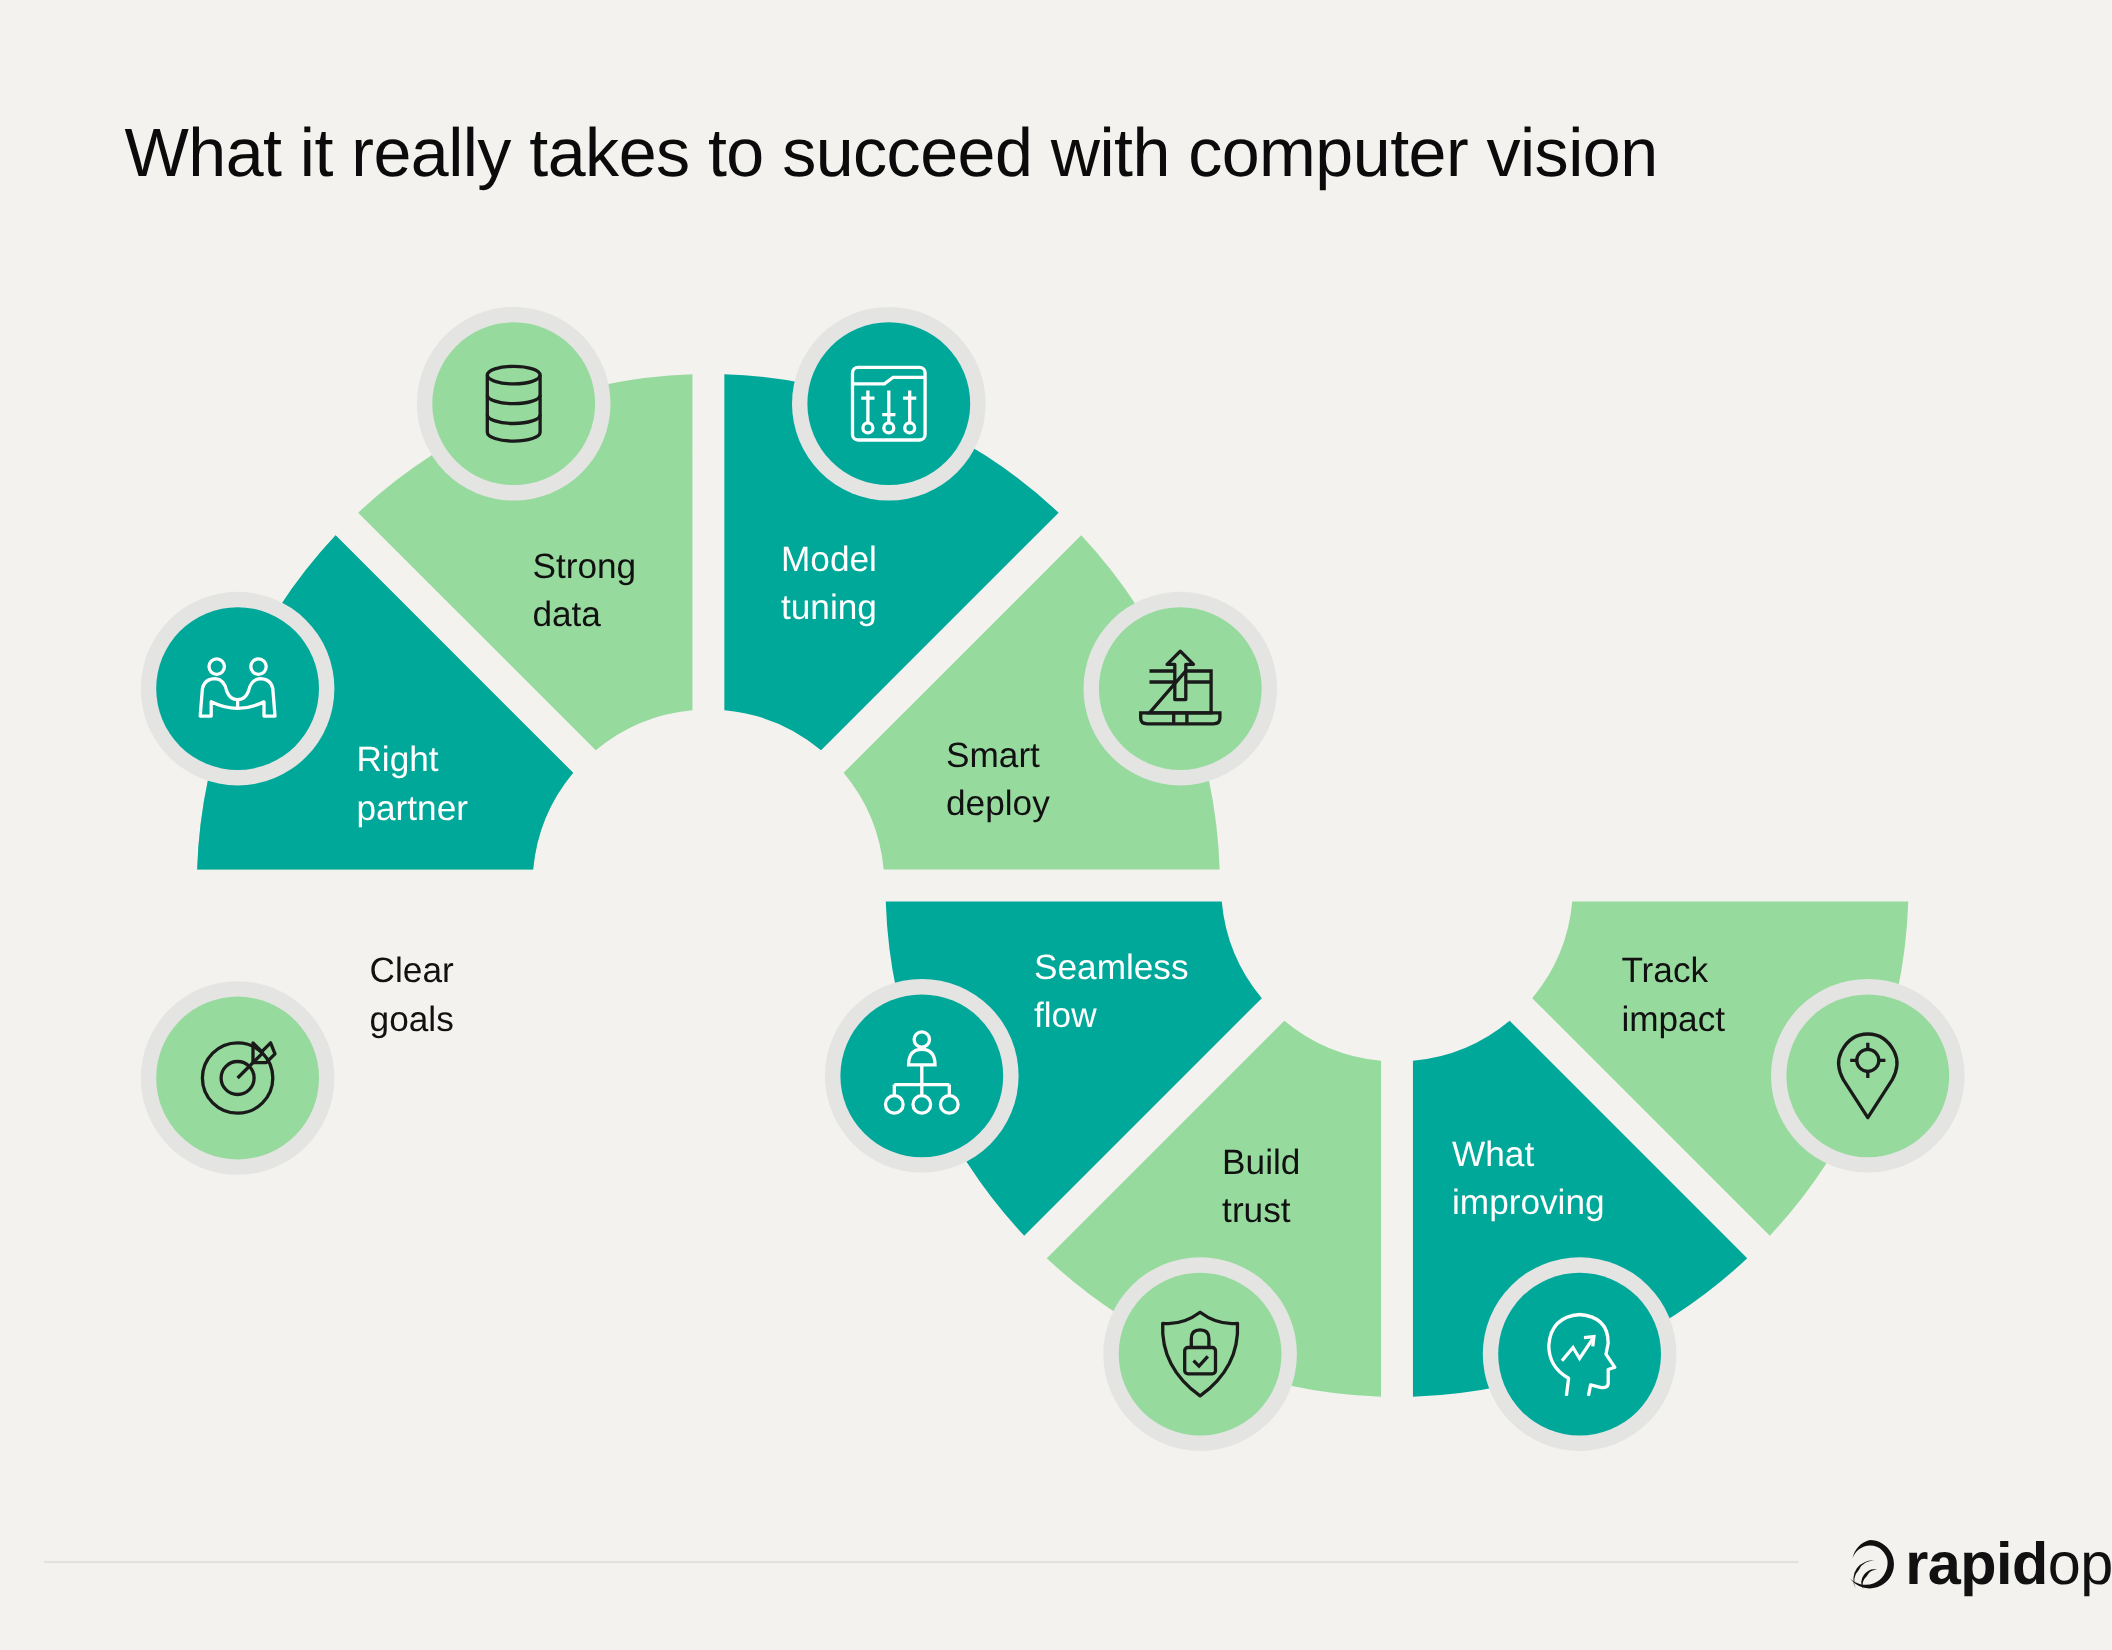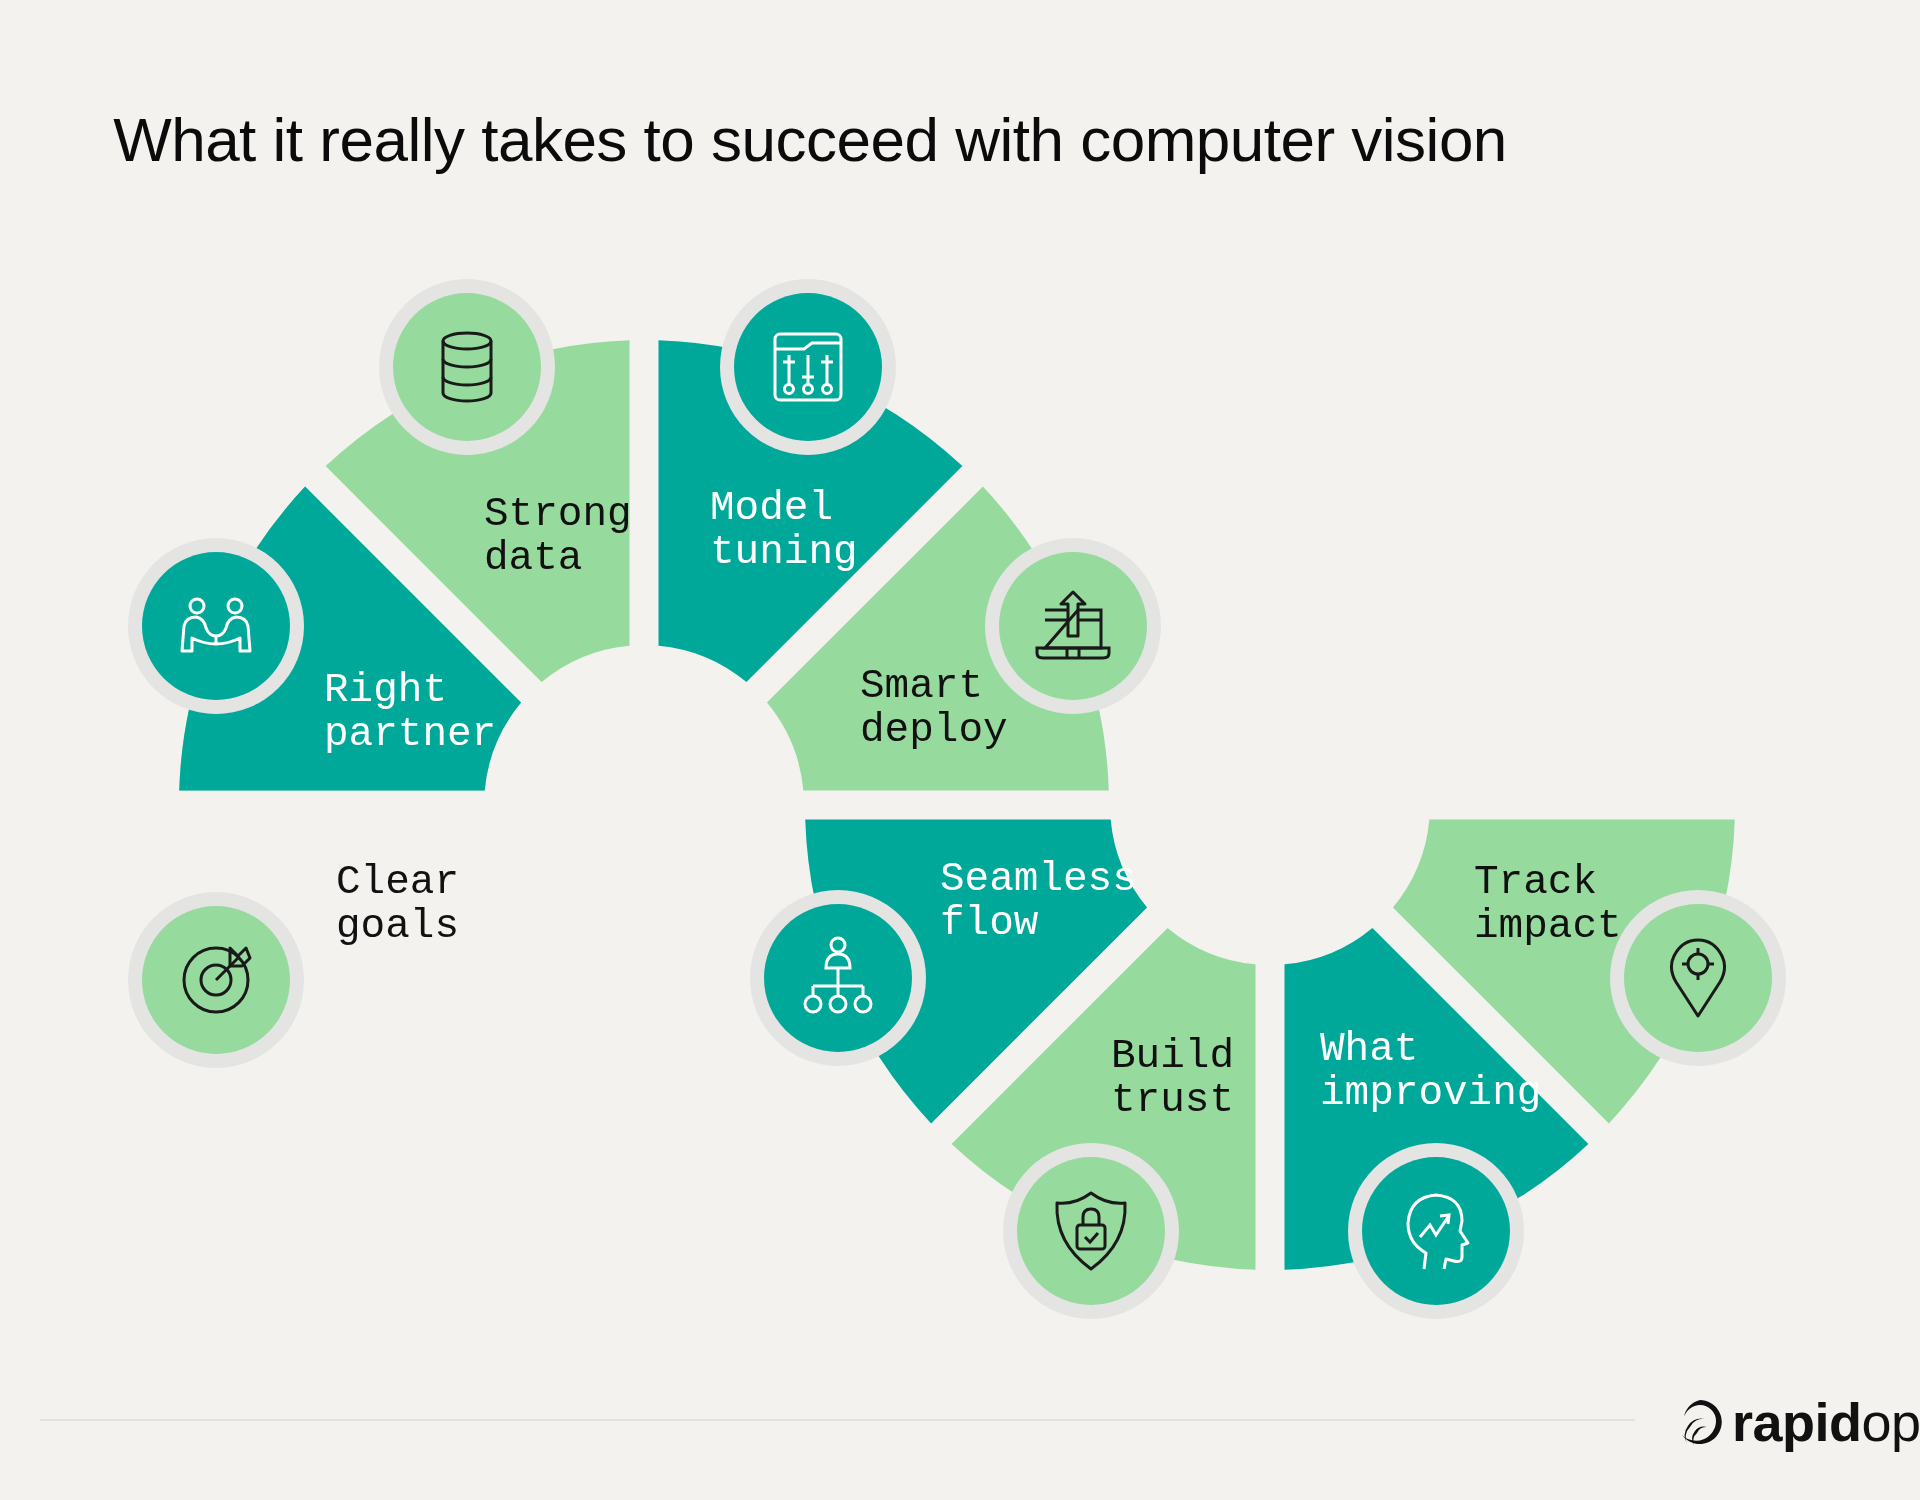--- a/index.html
+++ b/index.html
@@ -10,22 +10,22 @@
     position: relative;
   }
   .title {
     position: absolute; left: 0; top: 100px; width: 1620px;
     text-align: center; font-size: 62px; color: #0b0b0b;
     letter-spacing: -0.5px; font-weight: 400; line-height: 80px;
     margin: 0;
   }
   #diagram { position: absolute; left: 0; top: 0; }
   .label {
-    position: absolute; font-size: 41px; line-height: 44px;
-    white-space: nowrap; font-family: Liberation Mono, monospace;
+    position: absolute; font-size: 32px; line-height: 44px;
+    white-space: nowrap; font-family: Liberation Sans, sans-serif;
   }
   .label.dark { color: #111111; }
   .label.light { color: #ffffff; }
   .divider {
     position: absolute; left: 40px; top: 1419px; width: 1595px; height: 2px;
     background: #e2e1de;
   }
   .logo {
     position: absolute; left: 1676px; top: 1394px; height: 56px;
     display: flex; align-items: center;

